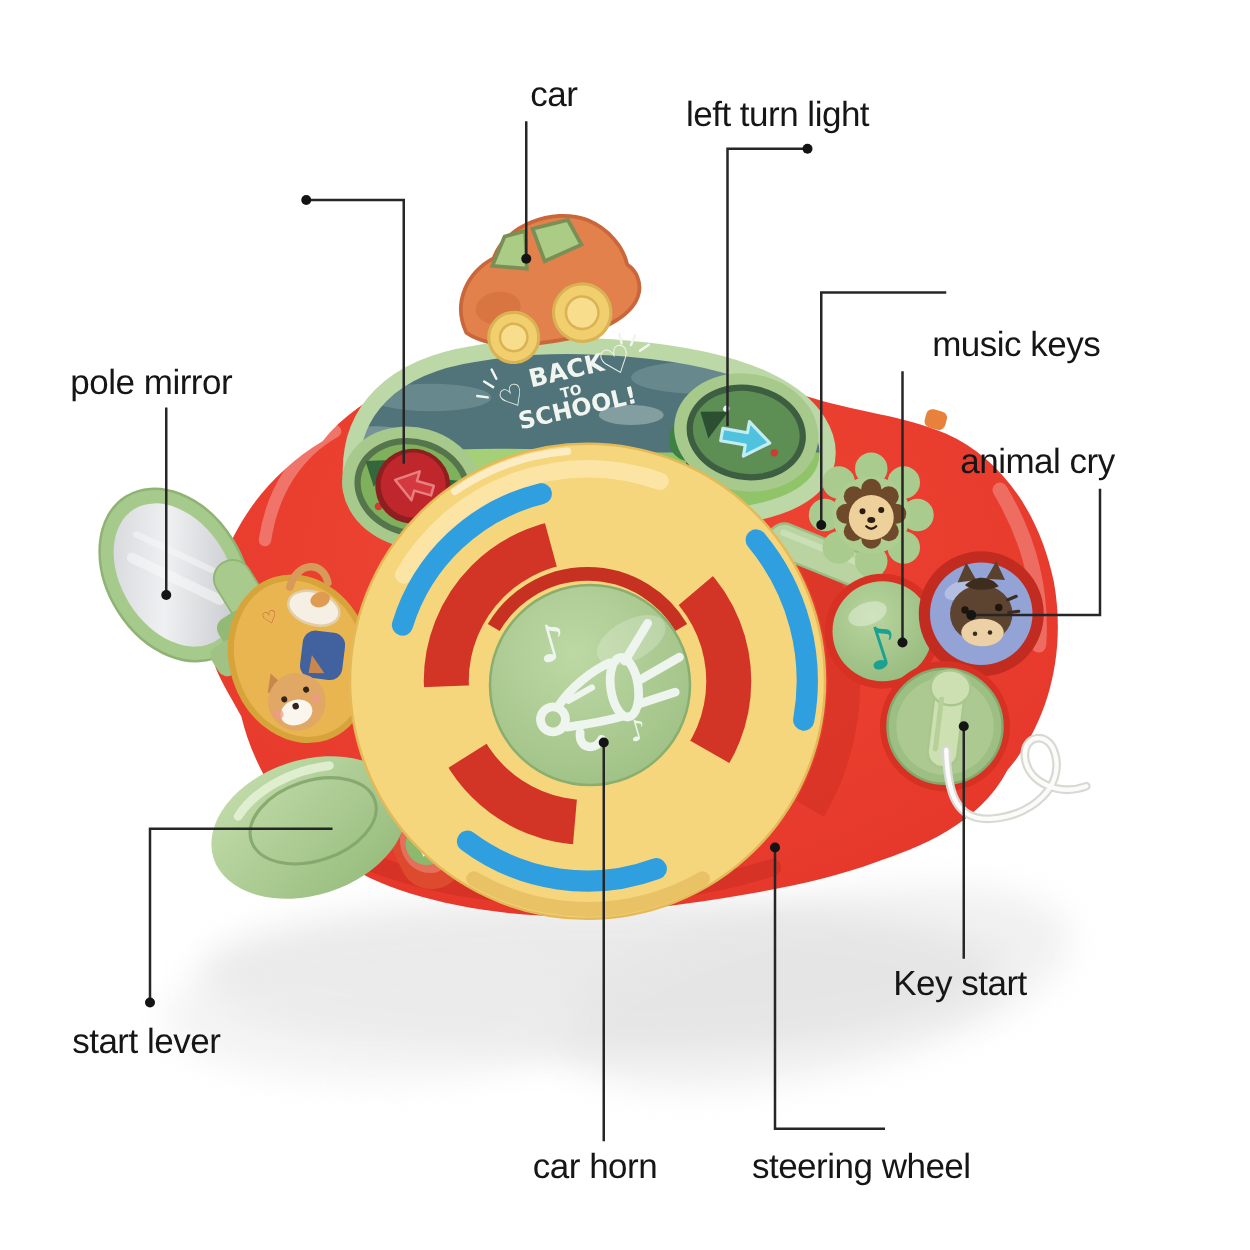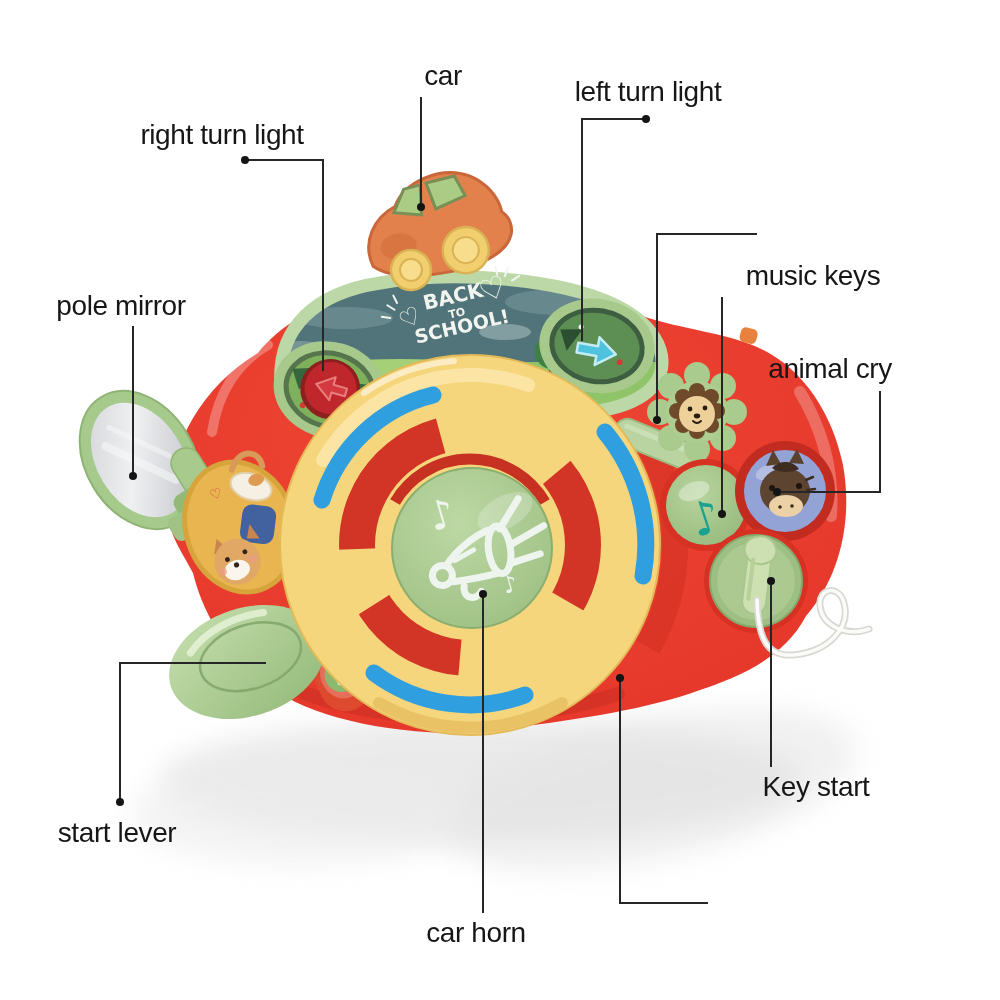--- a/index.html
+++ b/index.html
@@ -329,22 +329,22 @@
     <circle cx="777" cy="492" r="4"></circle>
     <circle cx="133" cy="476" r="4"></circle>
     <circle cx="120" cy="802" r="4"></circle>
     <circle cx="771" cy="581" r="4"></circle>
     <circle cx="483" cy="594" r="4"></circle>
     <circle cx="620" cy="678" r="4"></circle>
   </g>
 </svg>
 
 <div class="label" style="left:443px; top:60px"><span>car</span></div>
-<div class="label" style="left:222px; top:119px"><span>right turn light</span></div>
-<div class="label" style="left:648px; top:76px"><span>left turn light</span></div>
+<div class="label" style="left:622px; top:76px"><span>left turn light</span></div>
 <div class="label" style="left:813px; top:260px"><span>music keys</span></div>
 <div class="label" style="left:830px; top:353px"><span>animal cry</span></div>
 <div class="label" style="left:121px; top:290px"><span>pole mirror</span></div>
 <div class="label" style="left:117px; top:817px"><span>start lever</span></div>
-<div class="label" style="left:816px; top:771px"><span>Key start</span></div>
+<div class="label" style="left:768px; top:771px"><span>Key start</span></div>
 <div class="label" style="left:476px; top:917px"><span>car horn</span></div>
+<div class="label" style="left:689px; top:917px"><span>steering wheel</span></div>
 
 </div>
 
 </body></html>

